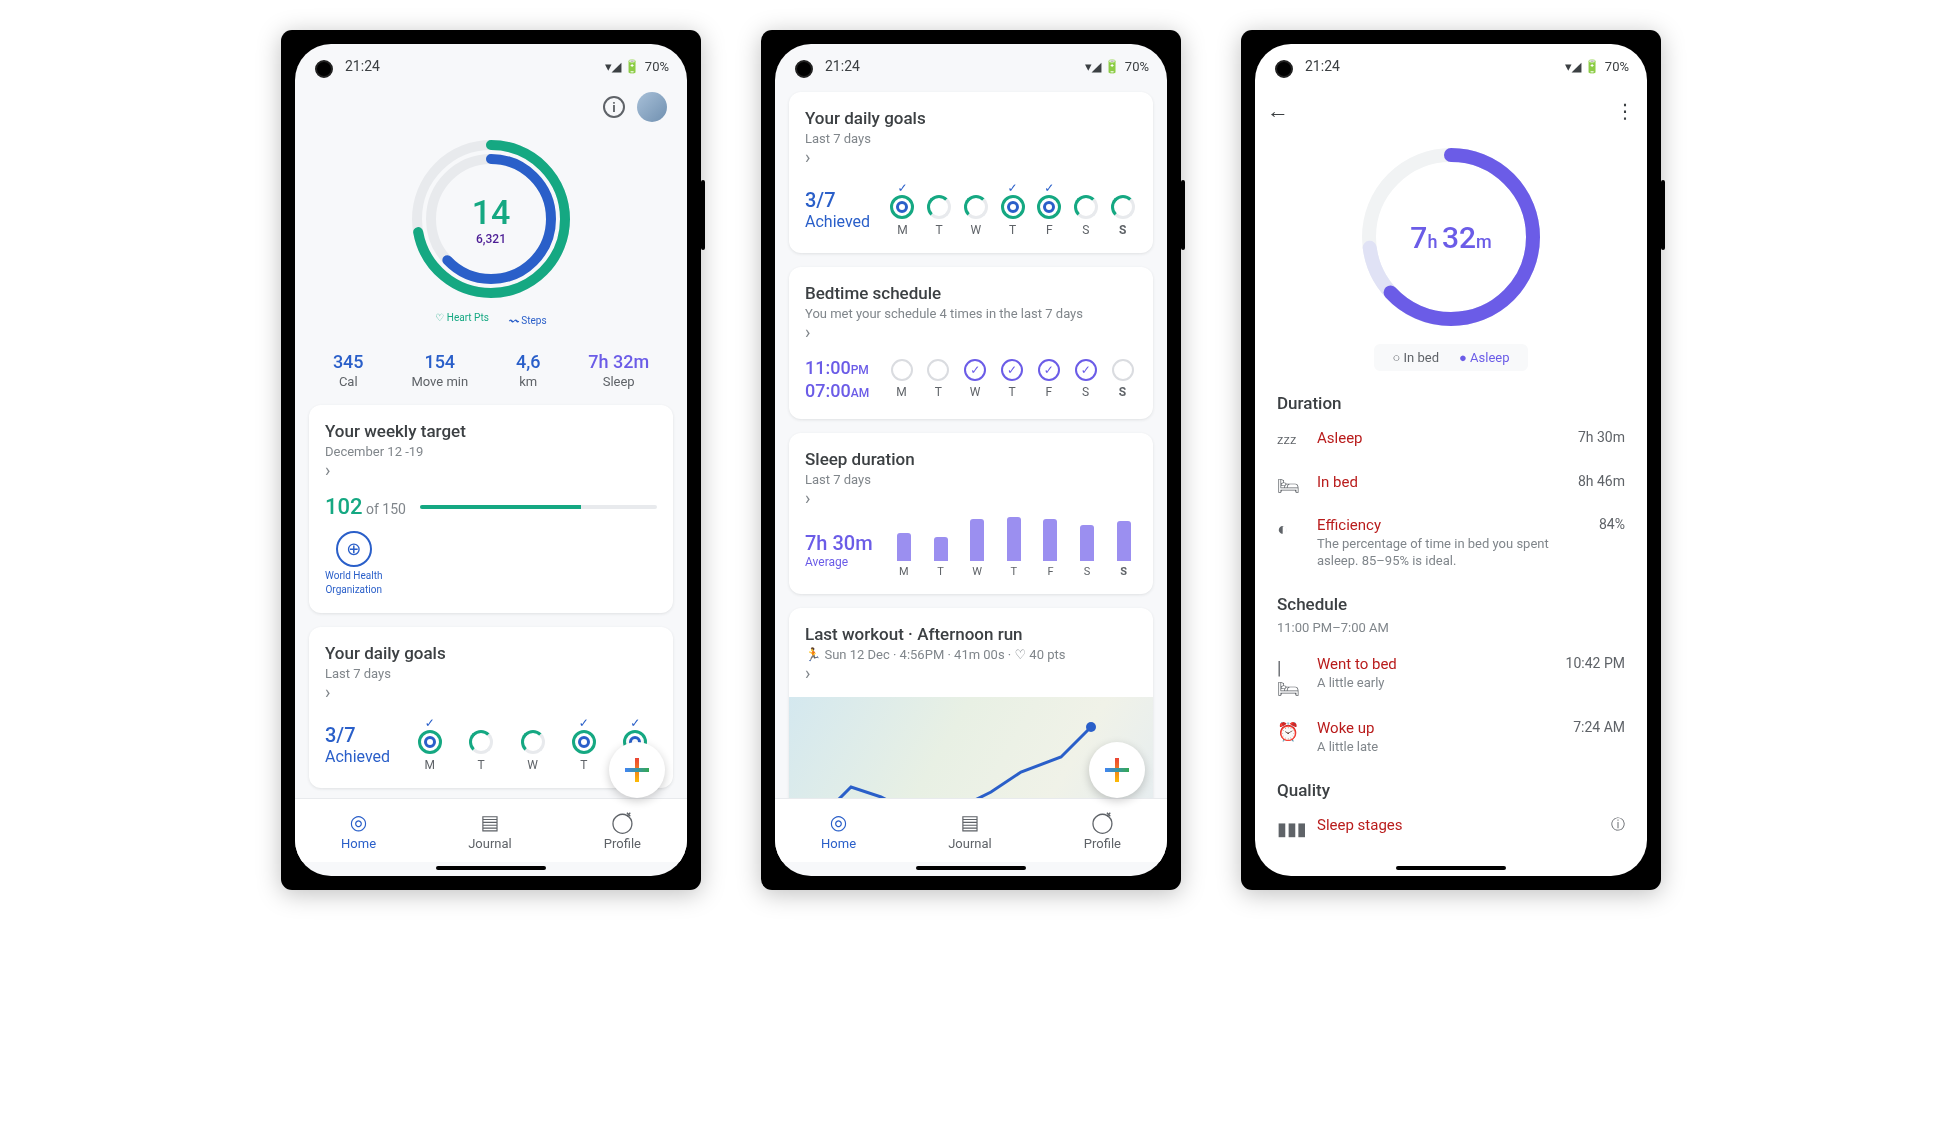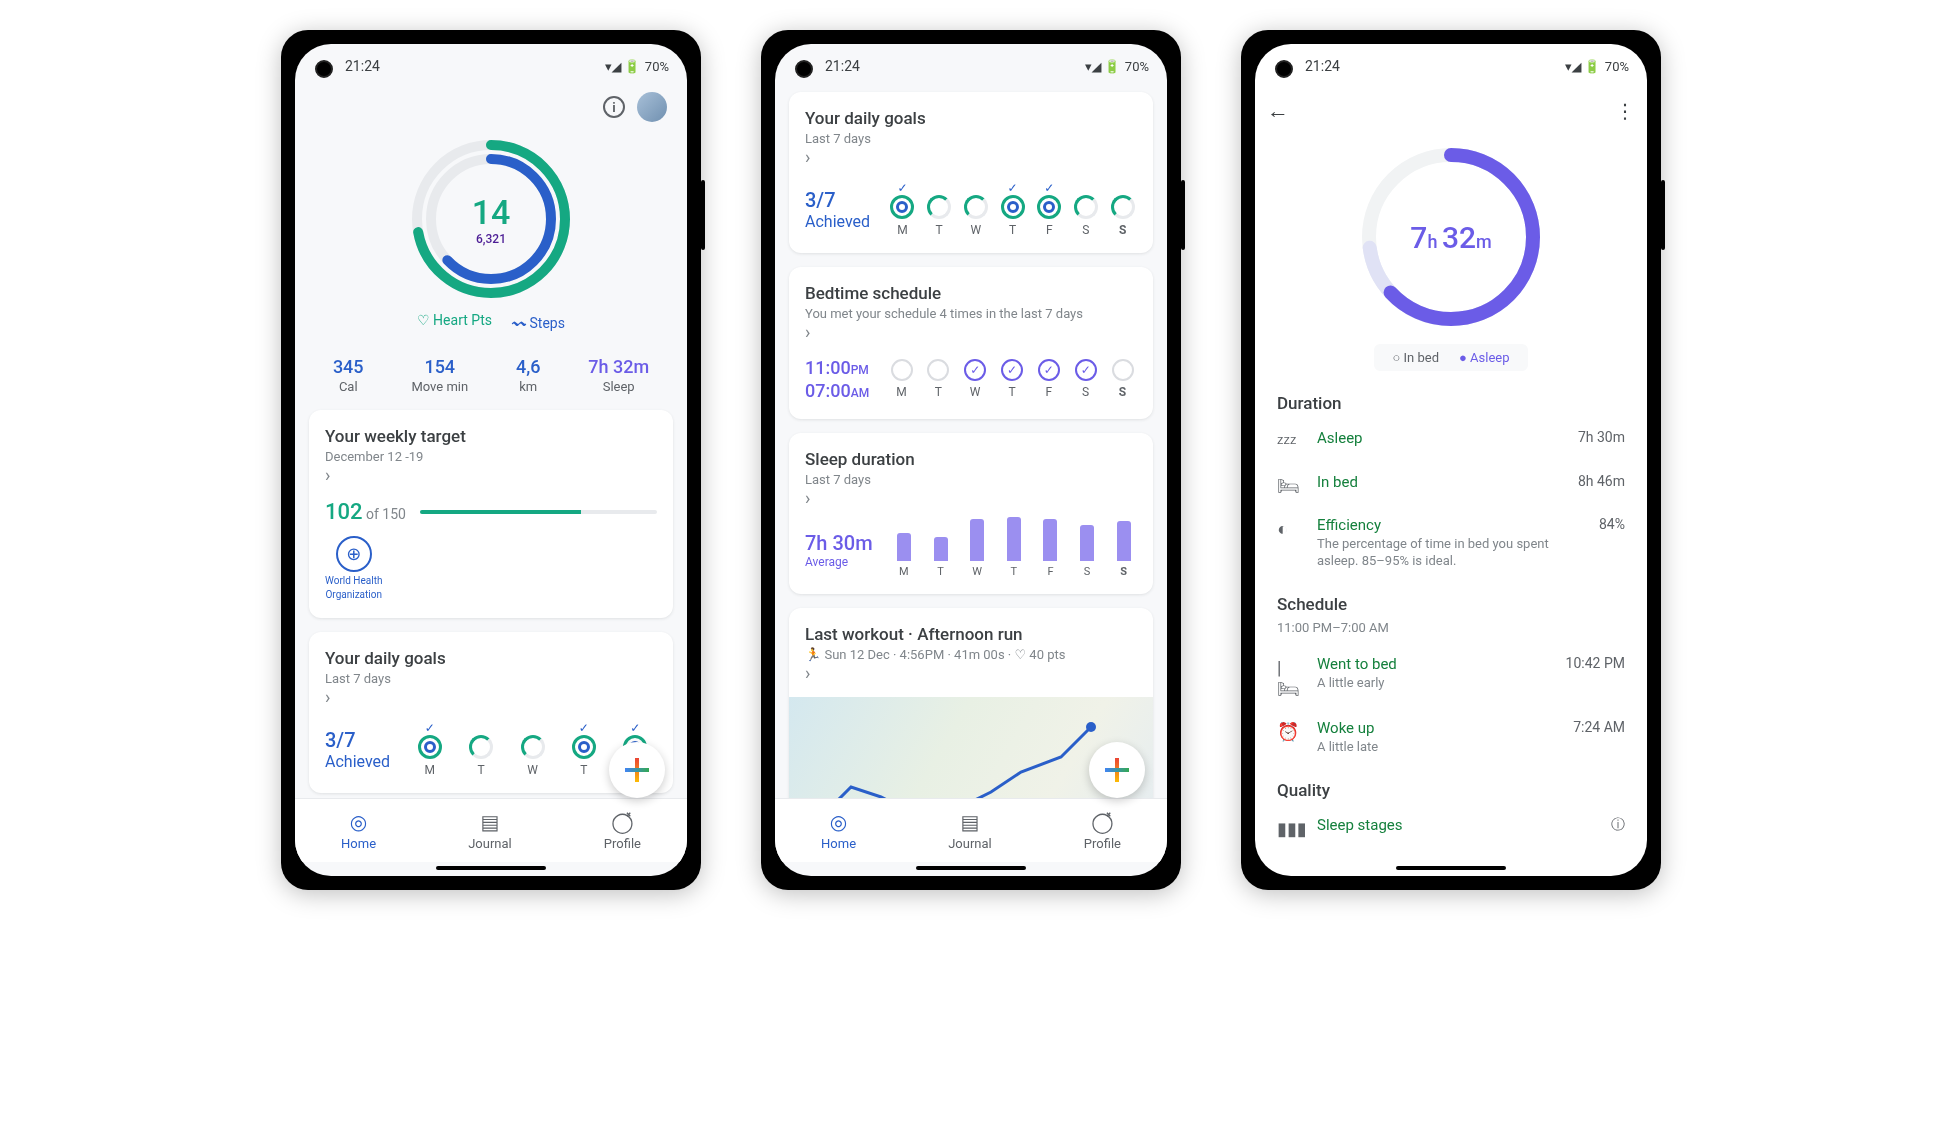--- a/index.html
+++ b/index.html
@@ -8,21 +8,21 @@
   background: #ffffff;
   display: flex;
   justify-content: center;
   gap: 60px;
   padding: 30px;
 }
 .phone {
   width: 420px;
   height: 860px;
   background: #000;
-  border-radius: 27px;
+  border-radius: 11px;
   padding: 14px;
   position: relative;
   box-shadow: 0 4px 24px rgba(0,0,0,0.25);
 }
 .phone::after { 
   content:'';
   position:absolute;
   right:-4px;
   top:150px;
   width:4px;
@@ -66,21 +66,21 @@
 .topbar { display:flex; justify-content:flex-end; align-items:center; gap:12px; padding:4px 6px 6px;}
 .topbar-left { display:flex; justify-content:space-between; align-items:center; padding:4px 6px 6px;}
 .info-icon { width:22px; height:22px; border:2px solid #5f6368; border-radius:50%; display:flex; align-items:center;justify-content:center; font-weight:bold; font-size:13px; color:#5f6368;}
 .avatar { width:30px;height:30px;border-radius:50%;background:linear-gradient(135deg,#a8c0d8,#7090b0);}
 .ring-wrap { display:flex; flex-direction:column; align-items:center; padding:6px 0 10px;}
 .ring { position:relative; width:170px; height:170px;}
 .ring svg { transform: rotate(-90deg);}
 .ring-center { position:absolute; top:0;left:0;right:0;bottom:0; display:flex;flex-direction:column;align-items:center;justify-content:center;}
 .heart-pts { font-size:34px; font-weight:500; color:#15a882;}
 .steps-ct { font-size:12px; color:#4c1d95; font-weight:500;}
-.legend { display:flex; gap:20px; margin-top:8px; font-size:14px; color:#5f6368;}
+.legend { display:flex; gap:20px; margin-top:8px; font-size:10px; color:#5f6368;}
 .legend .hp { color:#15a882;}
 .legend .st { color:#2a5fc9;}
 .stats-row { display:flex; justify-content:space-around; margin:14px 0 16px;}
 .stat { text-align:center;}
 .stat-val { color:#2a5fc9; font-size:18px; font-weight:500;}
 .stat-val.sleep { color:#6b5ce7;}
 .stat-lbl { font-size:13px; color:#5f6368; margin-top:2px;}
 .card {
   background:#fff;
   border-radius:12px;
@@ -167,21 +167,21 @@
 .sleep-center{position:absolute;inset:0;display:flex;align-items:center;justify-content:center;}
 .sleep-dur{color:#6b5ce7;font-size:30px;font-weight:500;}
 .sleep-dur .unit{font-size:18px;}
 .legend-sleep { display:flex; gap:20px; margin-top:12px; font-size:13px; color:#5f6368;background:#f8f9fa;padding:6px 18px;border-radius:6px;}
 .legend-sleep .asleep { color:#6b5ce7;}
 .section-title{font-size:17px;color:#3c4043;font-weight:500;margin:8px 0 6px;padding:0 6px;}
 .section-sub{font-size:13px;color:#80868b;padding:0 6px;margin-bottom:10px;}
 .list-row{display:flex;align-items:flex-start;gap:16px;padding:10px 6px;}
 .list-icon{width:24px;font-size:18px;color:#5f6368;flex-shrink:0;padding-top:2px;}
 .list-body{flex:1;}
-.list-label{font-size:15px;color:#15803d;}
+.list-label{font-size:15px;color:#b91c1c;}
 .list-desc{font-size:13px;color:#80868b;margin-top:2px;line-height:1.3;}
 .list-val{font-size:14px;color:#5f6368;flex-shrink:0;}
 </style>
 </head>
 <body>
 
 <div class="phone">
   <div class="screen">
     <div class="camera"></div>
     <div class="status-bar">

